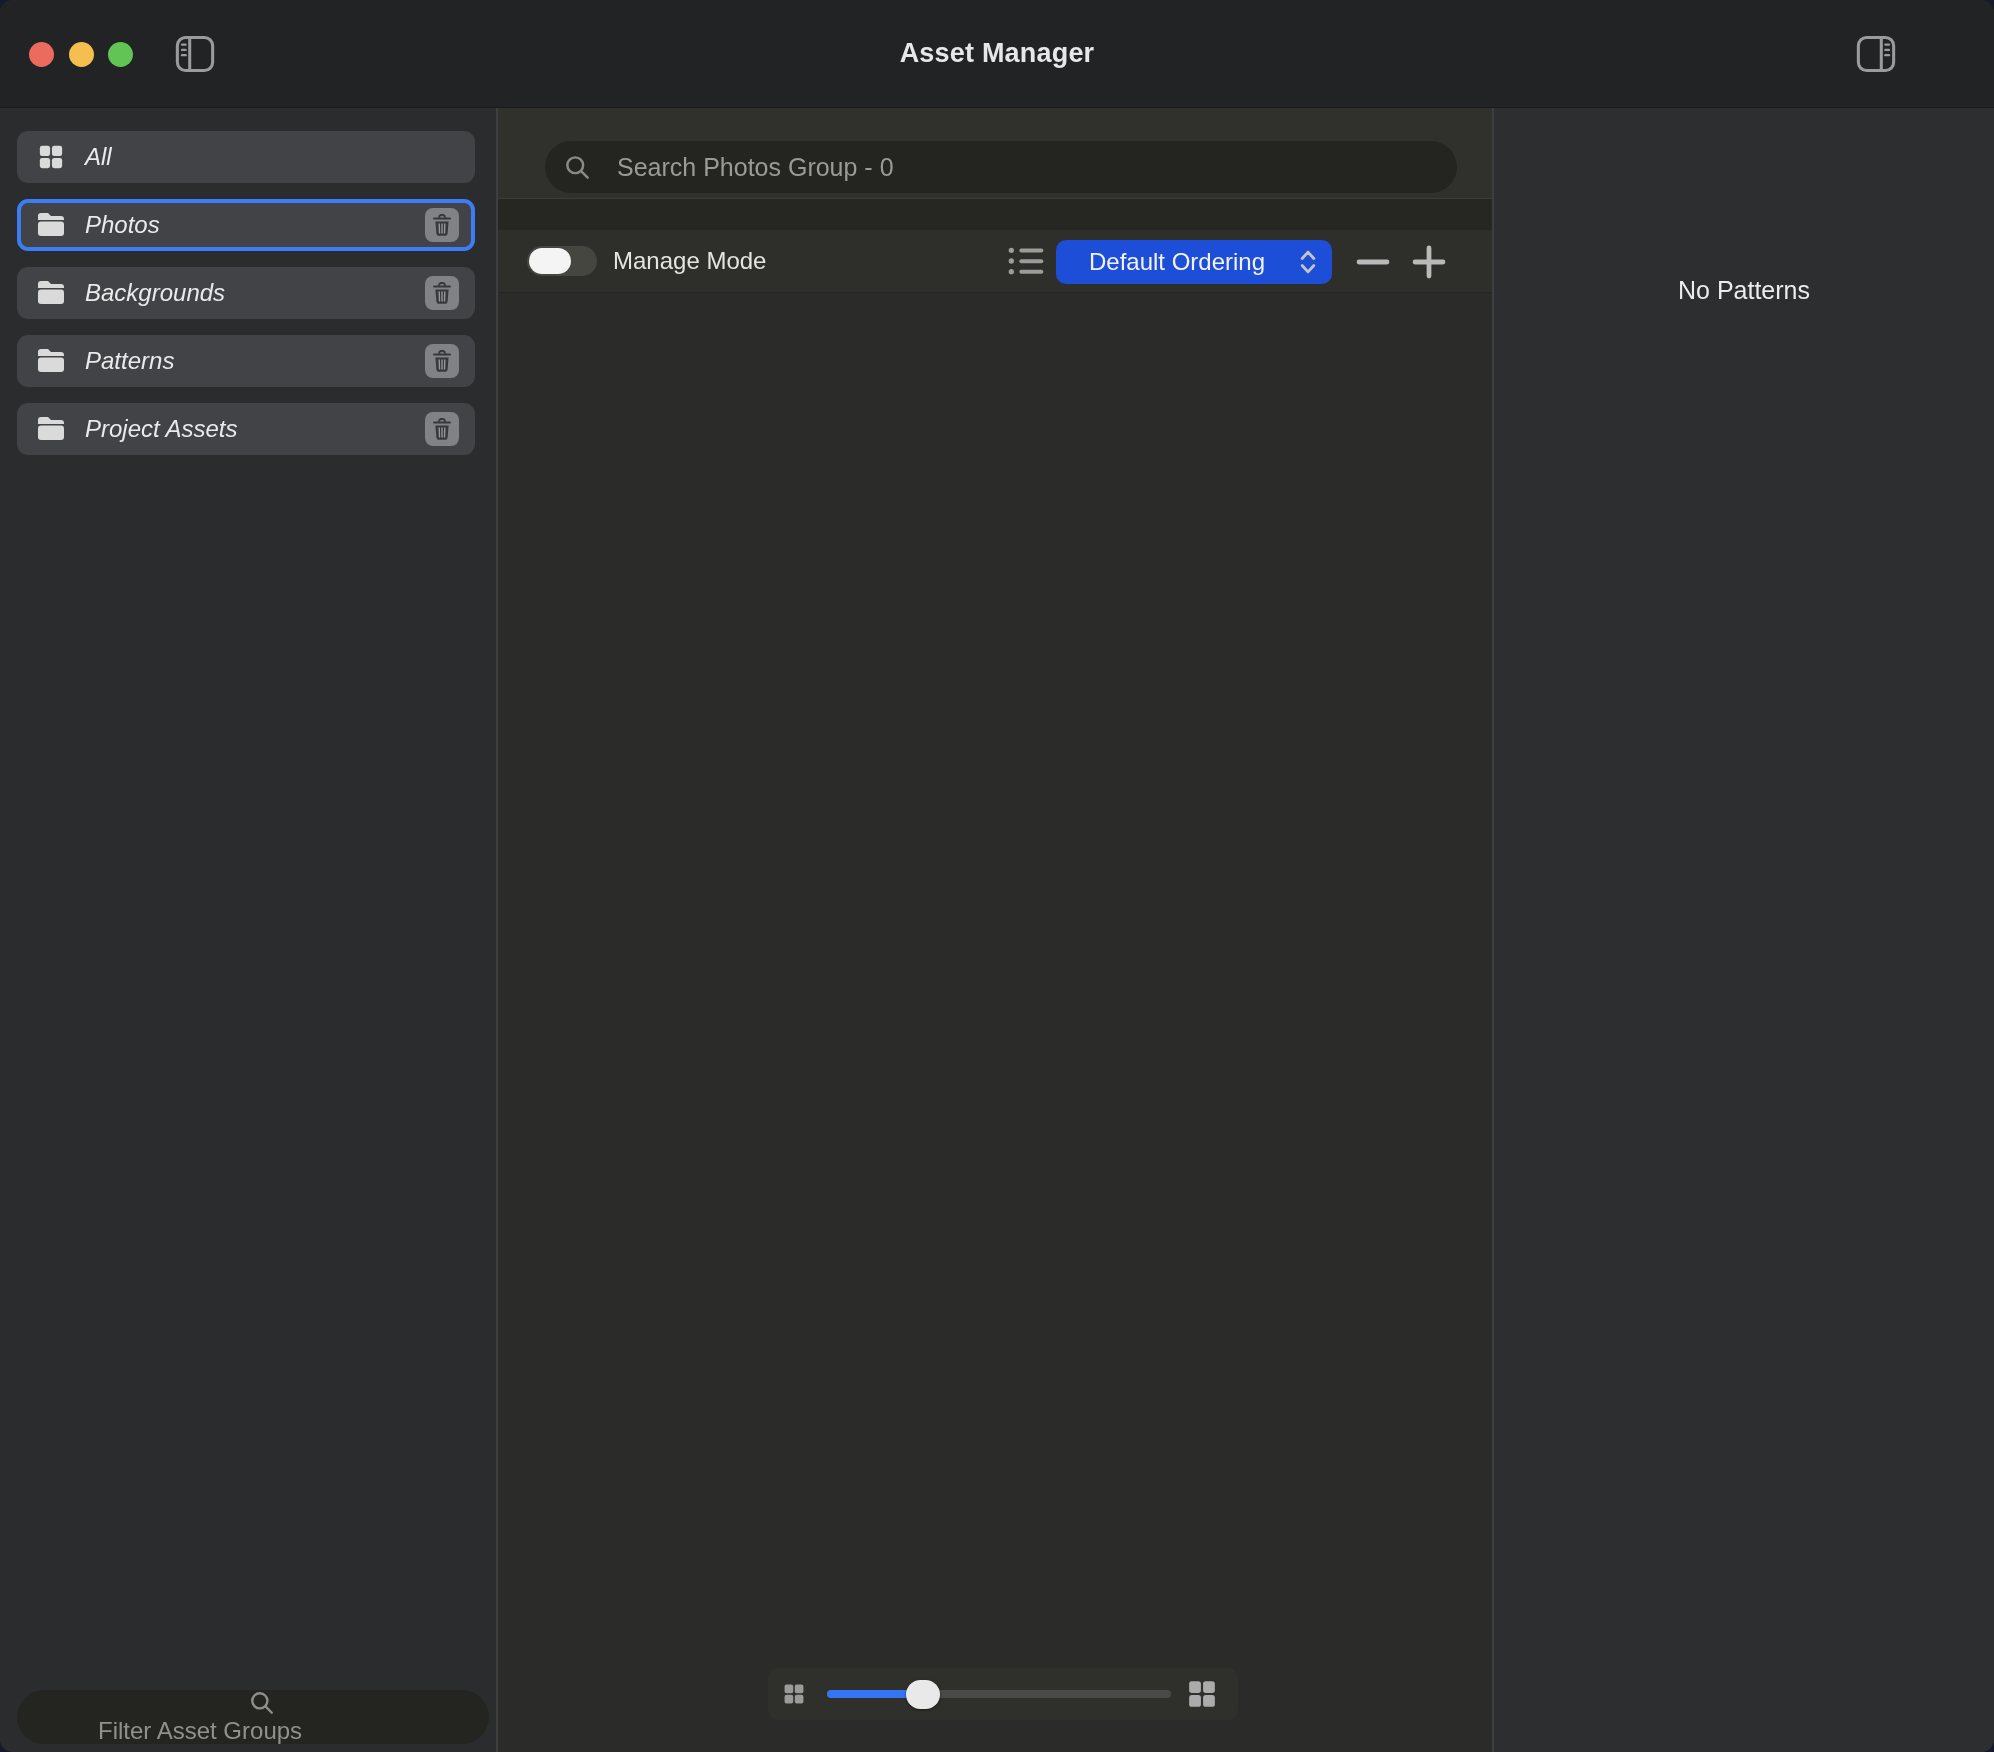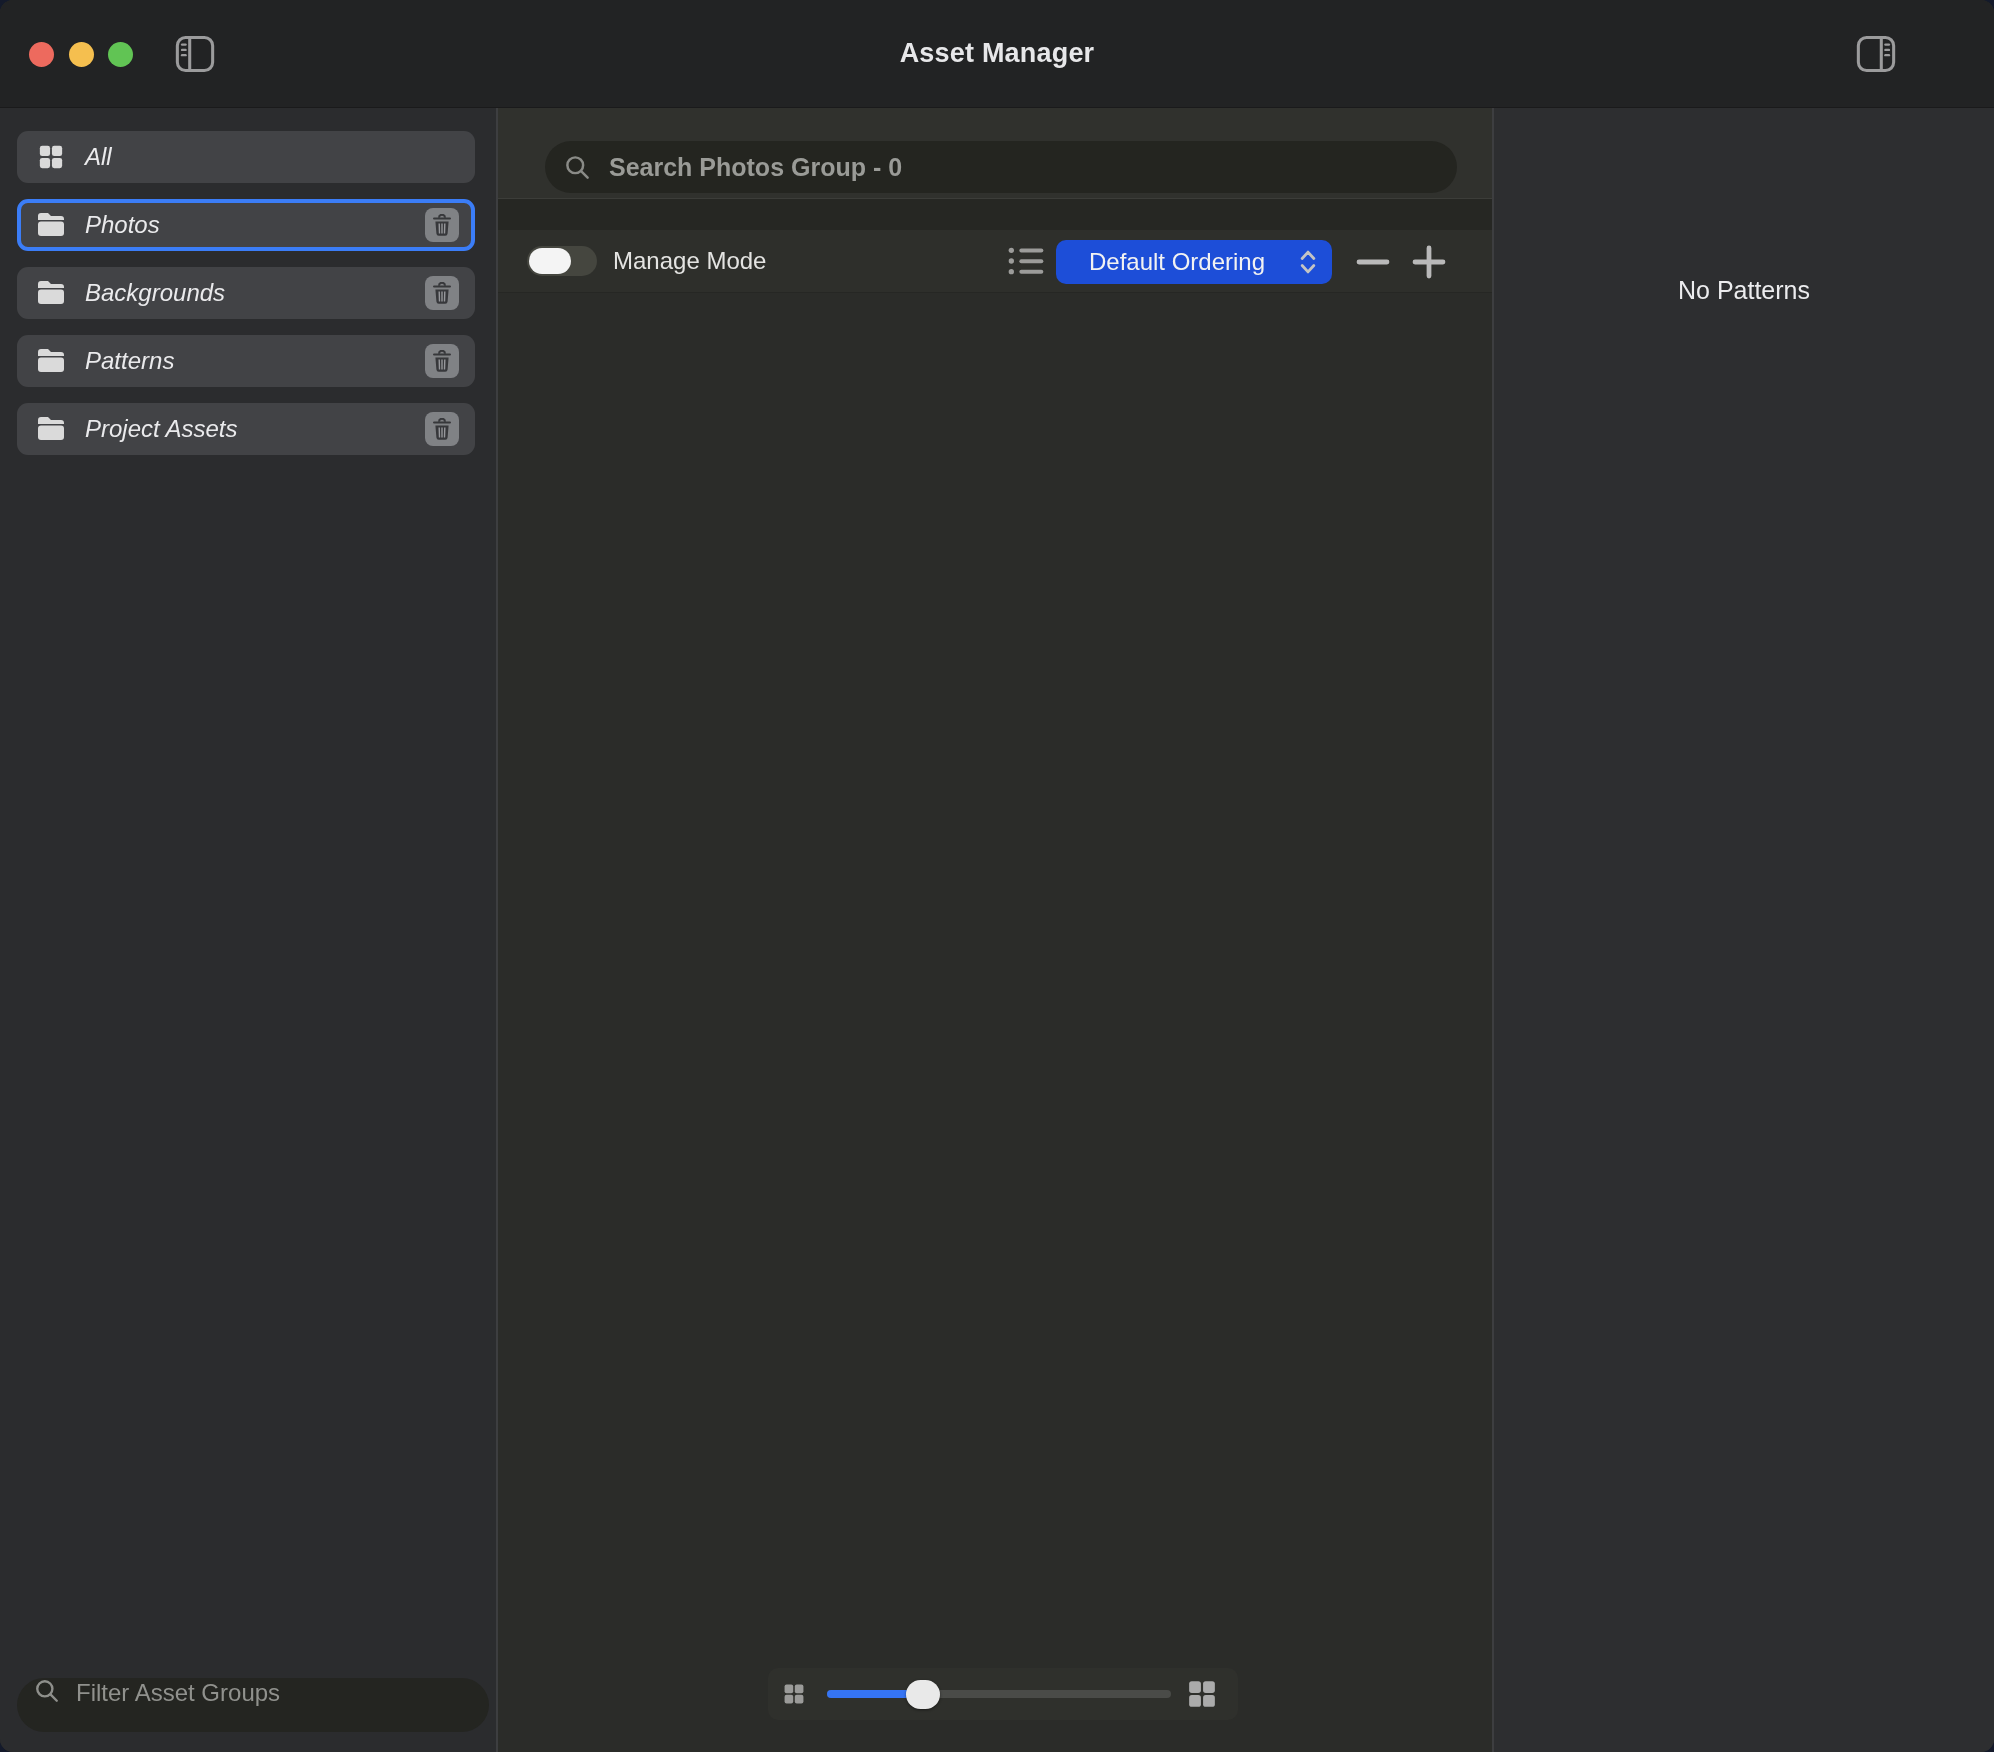--- a/index.html
+++ b/index.html
@@ -28,35 +28,35 @@
   .group-row{position:relative;height:52px;background:#424346;border-radius:11px;display:flex;align-items:center;
     border:4px solid transparent;box-sizing:border-box;cursor:default;}
   .group-row.selected{border-color:#3b7df7;}
   .group-row .row-icon{margin-left:15px;width:30px;height:26px;flex:0 0 auto;color:#dadada;}
   .group-row .row-icon svg{width:100%;height:100%;}
   .group-label{margin-left:19px;color:#eaeaec;font-size:24px;white-space:nowrap;}
   .trash-btn{position:absolute;right:12px;top:50%;transform:translateY(-50%);width:34px;height:34px;border-radius:8px;
     background:rgba(150,151,155,.75);display:flex;align-items:center;justify-content:center;cursor:default;}
   .trash-btn svg{width:20px;height:22px;color:#37383b;}
 
-  .filter-field{position:absolute;left:17px;bottom:20px;width:472px;height:54px;border-radius:27px;background:#242521;
-    display:flex;align-items:flex-start;}
+  .filter-field{position:absolute;left:17px;bottom:8px;width:472px;height:54px;border-radius:27px;background:#242521;
+    display:flex;align-items:center;flex-direction:column;}
   .filter-field svg{width:26px;height:26px;margin-left:17px;color:#8e8f8b;flex:0 0 auto;}
   .filter-field input{flex:1;background:transparent;border:none;outline:none;color:#d6d6d2;font-size:24px;
     margin:0 14px;font-family:"Liberation Sans",sans-serif;}
   .filter-field input::placeholder{color:#90918d;opacity:1;}
 
   
   .center{position:absolute;left:498px;top:108px;width:994px;bottom:0;background:#2b2c29;}
   .search-zone{position:absolute;left:0;top:0;width:100%;height:90px;background:#30312d;border-bottom:1px solid #3c3d39;}
   .search-field{position:absolute;left:47px;top:33px;width:912px;height:52px;border-radius:26px;background:#242520;
     display:flex;align-items:center;}
   .search-field svg{width:27px;height:27px;margin-left:19px;color:#8a8b87;flex:0 0 auto;}
   .search-field input{flex:1;background:transparent;border:none;outline:none;color:#22c55e;font-size:25px;
-    margin:0 16px;font-family:"Liberation Sans",sans-serif;font-weight:bold;}
+    margin:0 24px;font-family:"Liberation Sans",sans-serif;}
   .search-field input::placeholder{color:#9a9b97;opacity:1;}
 
   .gap-band{position:absolute;left:0;top:91px;width:100%;height:31px;background:#262723;}
 
   .toolbar{position:absolute;left:0;top:122px;width:100%;height:62px;background:#2e2f2b;border-bottom:1px solid #262724;}
   .toggle{position:absolute;left:29px;top:16px;width:70px;height:30px;border-radius:15px;background:#45463f;cursor:default;}
   .toggle .knob{position:absolute;left:2px;top:2px;width:42px;height:26px;border-radius:13px;background:#f4f4f4;}
   .toggle-label{position:absolute;left:115px;top:0;height:62px;display:flex;align-items:center;color:#e4e4e2;font-size:24px;font-weight:500;}
   .list-btn{position:absolute;left:508px;top:11px;width:40px;height:40px;color:#9c9c9a;cursor:default;}
   .list-btn svg{width:100%;height:100%;}

